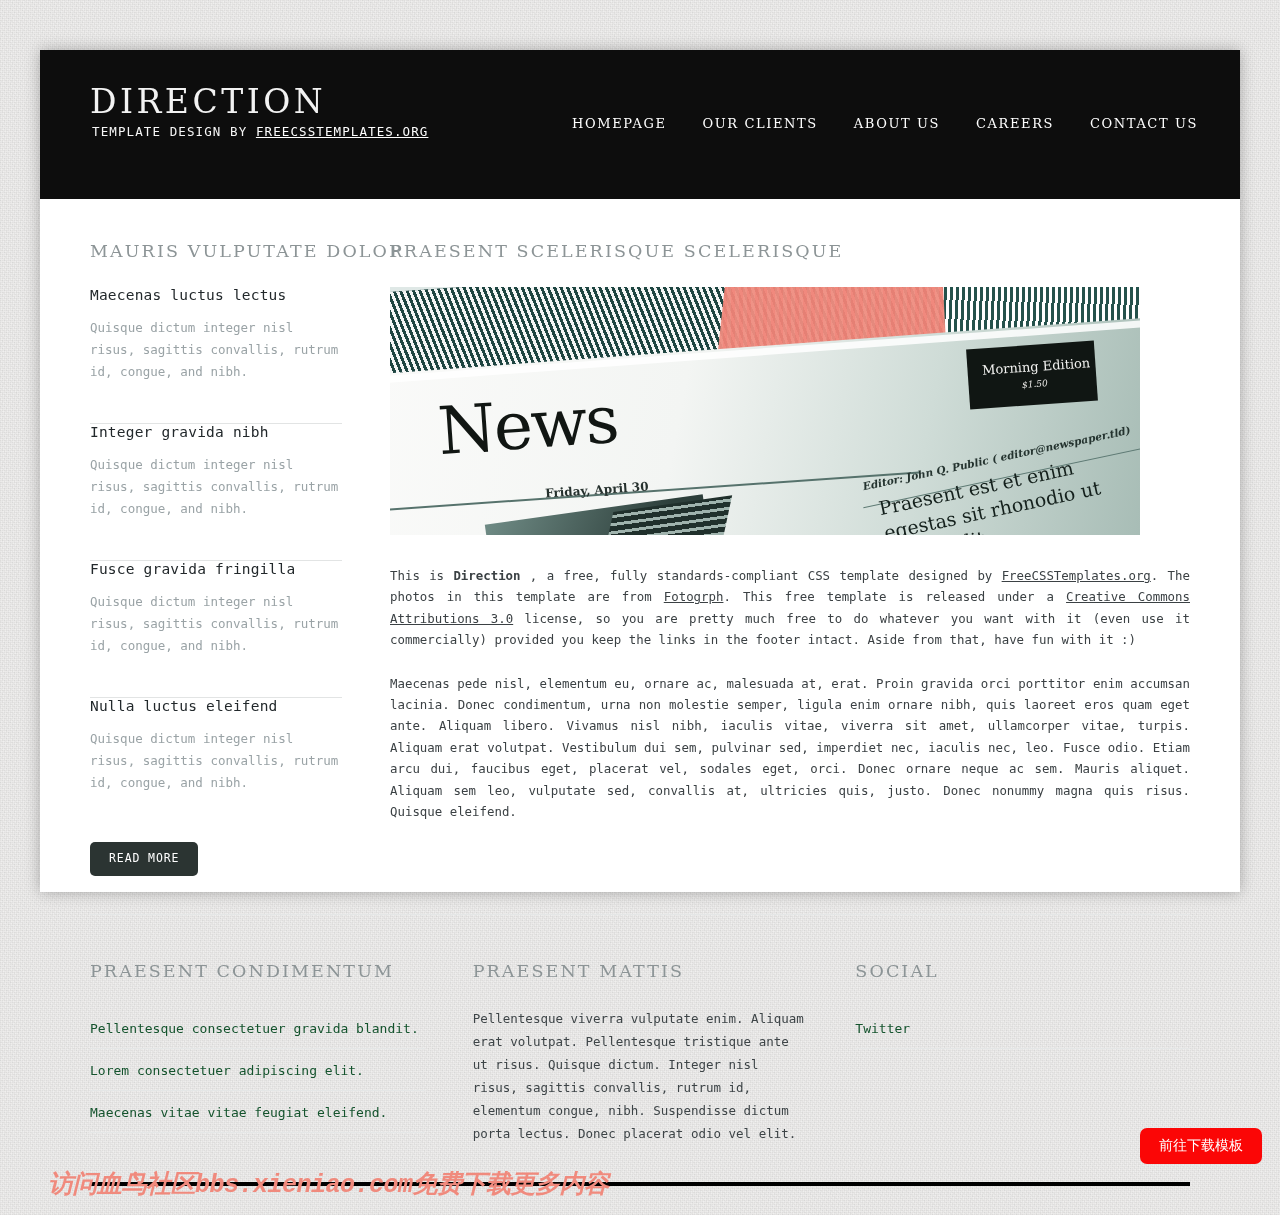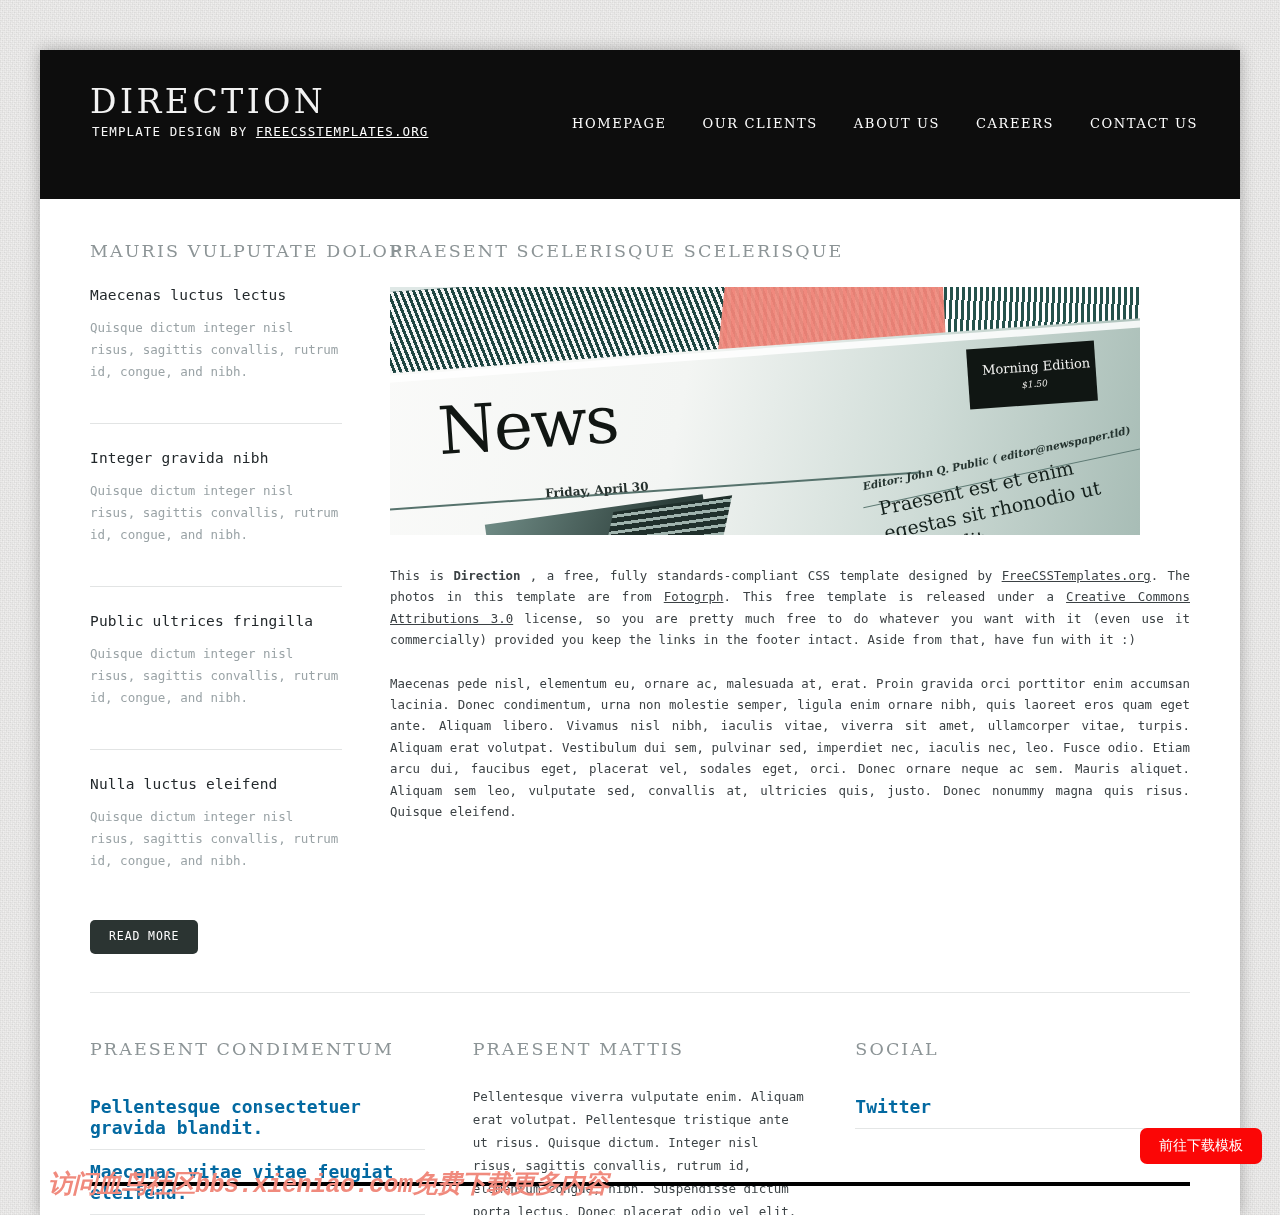--- a/index.html
+++ b/index.html
@@ -28,21 +28,21 @@
       repeating-linear-gradient(113deg, rgba(0,0,0,0.020) 0 1px, rgba(255,255,255,0.020) 1px 3px);
     background-color: #efeeed;
     z-index: 0;
   }
 
   #page {
     position: absolute;
     left: 40px;
     top: 50px;
     width: 1200px;
-    height: 1165px;
+    height: 842px;
     background: #ffffff;
     box-shadow: 0 0 14px rgba(0,0,0,0.28);
     z-index: 2;
   }
 
   
   #header {
     height: 149px;
     background: #0d0d0d;
     position: relative;
@@ -107,21 +107,21 @@
   .col-heading {
     font-family: "DejaVu Serif", serif;
     font-size: 17.5px;
     letter-spacing: 2.1px;
     color: #8c9496;
     font-weight: normal;
     margin: 0 0 26px 0;
     white-space: nowrap;
   }
   .side-item { padding-bottom: 14px; }
-  .side-item + .side-item { border-top: 1px solid #e2e4e4; padding-top: 26px; }
+  .side-item + .side-item { border-top: 1px solid #e2e4e4; }
   .side-item-title {
     font-family: "DejaVu Sans Mono", monospace;
     font-size: 14.5px;
     color: #22282b;
     margin: 0 0 14px 0;
     font-weight: normal;
     letter-spacing: 0.2px;
   }
   .side-item-text {
     font-family: "DejaVu Sans Mono", monospace;
@@ -271,24 +271,23 @@
     display: flex;
     padding-top: 46px;
   }
   .f-col { flex: 1 1 0; padding-right: 48px; }
   .f-col:last-child { padding-right: 0; }
   .f-list { list-style: none; margin: 0; padding: 0; }
   .f-list li { padding: 11px 0; border-bottom: 1px solid #e4e6e6; }
   .f-list li:last-child { border-bottom: none; }
   .f-list a {
     font-family: "DejaVu Sans Mono", monospace;
-    font-size: 18px;
-    color: #0369a1;
+    font-size: 13px;
+    color: #14532d;
     text-decoration: none;
-    font-weight: bold;
   }
   .f-text {
     font-family: "DejaVu Sans Mono", monospace;
     font-size: 12.5px;
     line-height: 23px;
     color: #3d4447;
     margin: 0 0 28px 0;
   }
 
   
@@ -365,21 +364,21 @@
 
         <div class="side-item">
           <h3 class="side-item-title">Maecenas luctus lectus</h3>
           <p class="side-item-text">Quisque dictum integer nisl risus, sagittis convallis, rutrum id, congue, and nibh.</p>
         </div>
         <div class="side-item">
           <h3 class="side-item-title">Integer gravida nibh</h3>
           <p class="side-item-text">Quisque dictum integer nisl risus, sagittis convallis, rutrum id, congue, and nibh.</p>
         </div>
         <div class="side-item">
-          <h3 class="side-item-title">Public ultrices fringilla</h3>
+          <h3 class="side-item-title">Fusce gravida fringilla</h3>
           <p class="side-item-text">Quisque dictum integer nisl risus, sagittis convallis, rutrum id, congue, and nibh.</p>
         </div>
         <div class="side-item">
           <h3 class="side-item-title">Nulla luctus eleifend</h3>
           <p class="side-item-text">Quisque dictum integer nisl risus, sagittis convallis, rutrum id, congue, and nibh.</p>
         </div>
 
         <a href="#" id="sidebar-read-more" class="btn-dark">READ MORE</a>
       </aside>
 
@@ -417,20 +416,21 @@
     </div>
 
     <div id="mid-divider"></div>
 
     <div id="footer-columns">
 
       <div class="f-col">
         <h2 class="col-heading">PRAESENT CONDIMENTUM</h2>
         <ul class="f-list">
           <li><a href="#">Pellentesque consectetuer gravida blandit.</a></li>
+          <li><a href="#">Lorem consectetuer adipiscing elit.</a></li>
           <li><a href="#">Maecenas vitae vitae feugiat eleifend.</a></li>
           <li></li>
         </ul>
       </div>
 
       <div class="f-col">
         <h2 class="col-heading">PRAESENT MATTIS</h2>
         <p class="f-text">Pellentesque viverra vulputate enim. Aliquam erat volutpat. Pellentesque tristique ante ut risus. Quisque dictum. Integer nisl risus, sagittis convallis, rutrum id, elementum congue, nibh. Suspendisse dictum porta lectus. Donec placerat odio vel elit.</p>
 
       </div>

